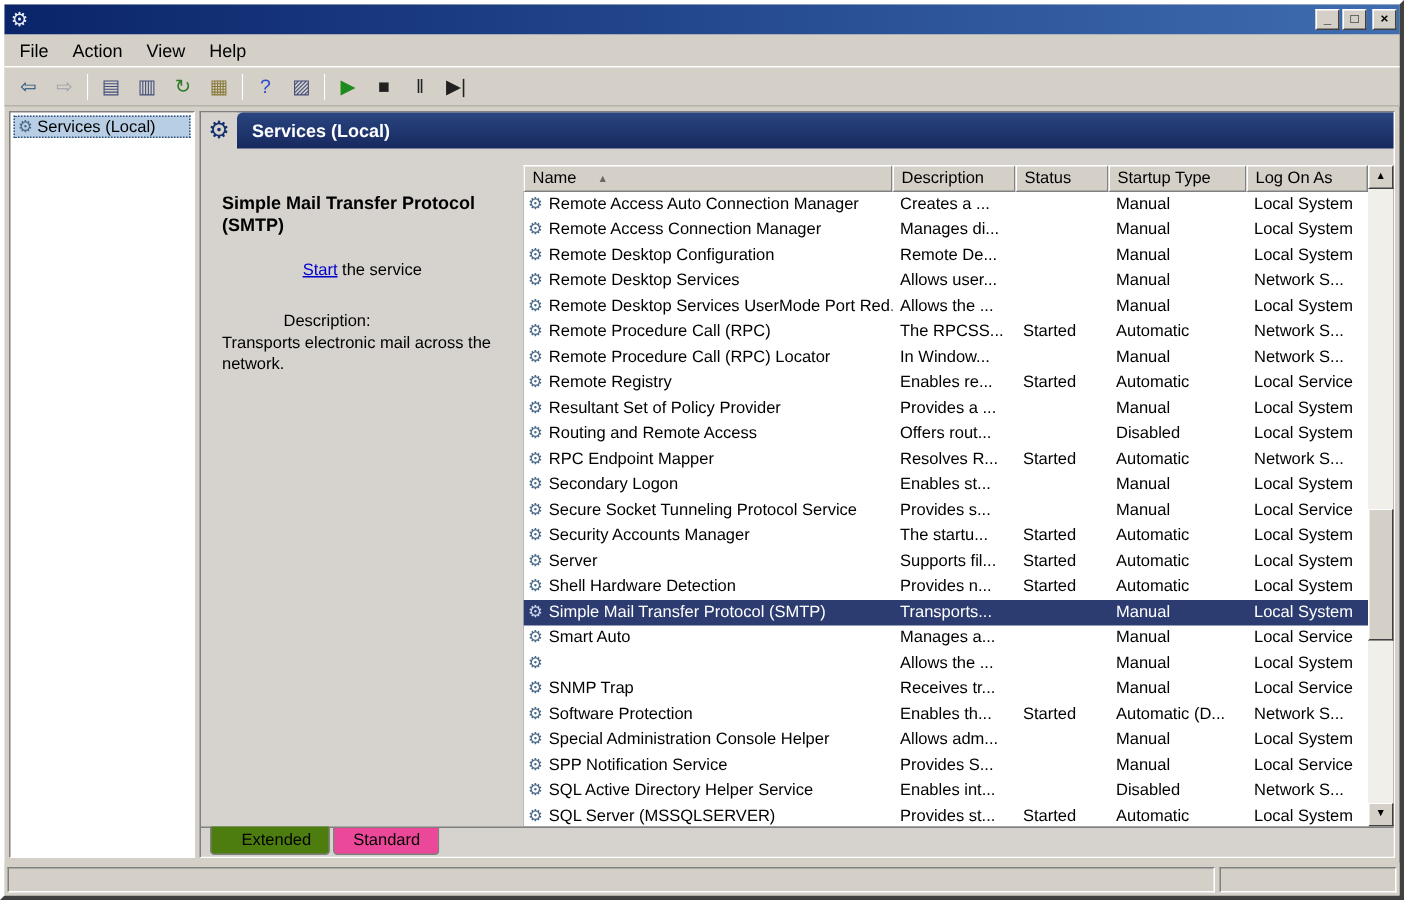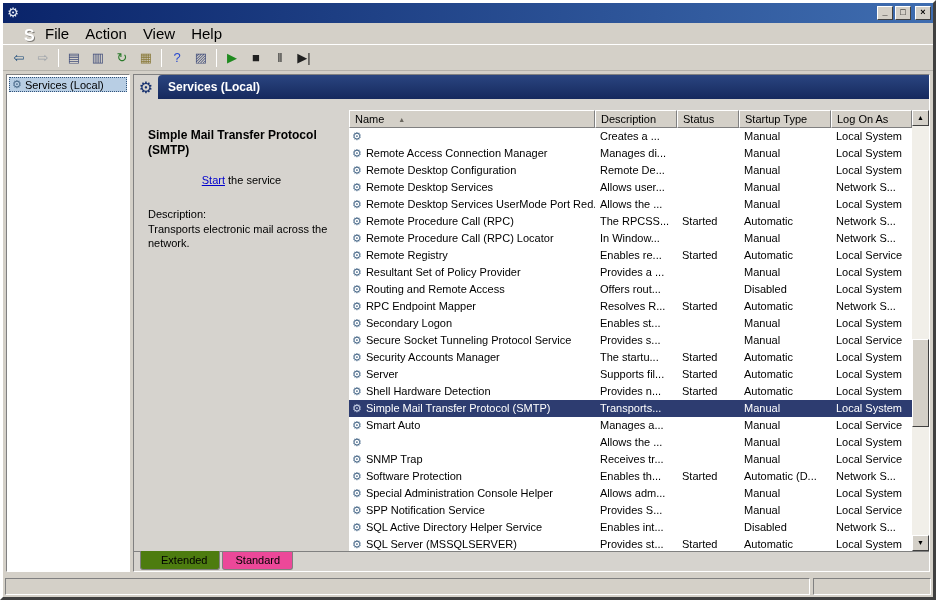--- a/index.html
+++ b/index.html
@@ -31,21 +31,21 @@
     width: 16px; height: 14px; margin-left: 2px;
     background: #d4d0c8; color: #000;
     border: 1px solid; border-color: #fff #404040 #404040 #fff;
     font-size: 9px; line-height: 11px; text-align: center; font-weight: bold;
     cursor: default;
   }
   .title-btn.close { margin-left: 4px; }
   
   .menubar {
     height: 21px; flex: 0 0 21px; display: flex; align-items: center;
-    padding-left: 2px; font-size: 15px; background: #d4d0c8; margin-left: 32px;
+    padding-left: 2px; font-size: 12px; background: #d4d0c8;
   }
   .menu-item { padding: 2px 8px; }
   
   .toolbar {
     height: 27px; flex: 0 0 27px; display: flex; align-items: center;
     padding-left: 4px; background: #d4d0c8;
     border-top: 1px solid #fff;
     border-bottom: 1px solid #b5b2ab;
   }
   .tb-btn {
@@ -83,21 +83,21 @@
     color: #fff; font-size: 12px; font-weight: bold;
     display: flex; align-items: center; padding-left: 10px;
     border-top-left-radius: 4px;
   }
   
   .content-row { flex: 1; display: flex; padding-top: 11px; min-height: 0; }
   .info-pane { width: 215px; flex: 0 0 215px; padding: 18px 14px 0 14px; font-size: 11px; color: #000; }
   .info-title { font-weight: bold; font-size: 12px; line-height: 15px; margin-bottom: 16px; }
   .info-action { margin-bottom: 22px; text-align: center; }
   .link { color: var(--link,#0000cc); text-decoration: underline; cursor: pointer; }
-  .info-desc-label { margin-bottom: 2px; }
+  .info-desc-label { margin-bottom: 2px; margin-left: 41px; }
   .info-desc { line-height: 14px; }
   
   .table-area { flex: 1; min-width: 0; display: flex; background: #0f172a; }
   .table-col { flex: 1; min-width: 0; display: flex; flex-direction: column; }
   .table-header { height: 18px; flex: 0 0 18px; display: flex; background: #d4d0c8; }
   .hcell {
     background: #d4d0c8; border: 1px solid;
     border-color: #fff #808080 #808080 #fff;
     font-size: 11px; padding: 1px 5px; display: flex; align-items: center; gap: 14px;
     white-space: nowrap; overflow: hidden; cursor: default;
@@ -250,20 +250,21 @@
                   <span>Startup Type</span>
                 </div>
                 <div class="hcell c4">
                   <span>Log On As</span>
                 </div>
               </div>
             <div class="table-body">
                 <div class="trow">
                   <div class="cell c0">
                     <span class="svc-icon">⚙</span>
+                    <span>Remote Access Auto Connection Manager</span>
                   </div>
                   <div class="cell c1">Creates a ...</div>
                   <div class="cell c2"></div>
                   <div class="cell c3">Manual</div>
                   <div class="cell c4">Local System</div>
                 </div>
                 <div class="trow">
                   <div class="cell c0">
                     <span class="svc-icon">⚙</span>
                     <span>Remote Access Connection Manager</span>

